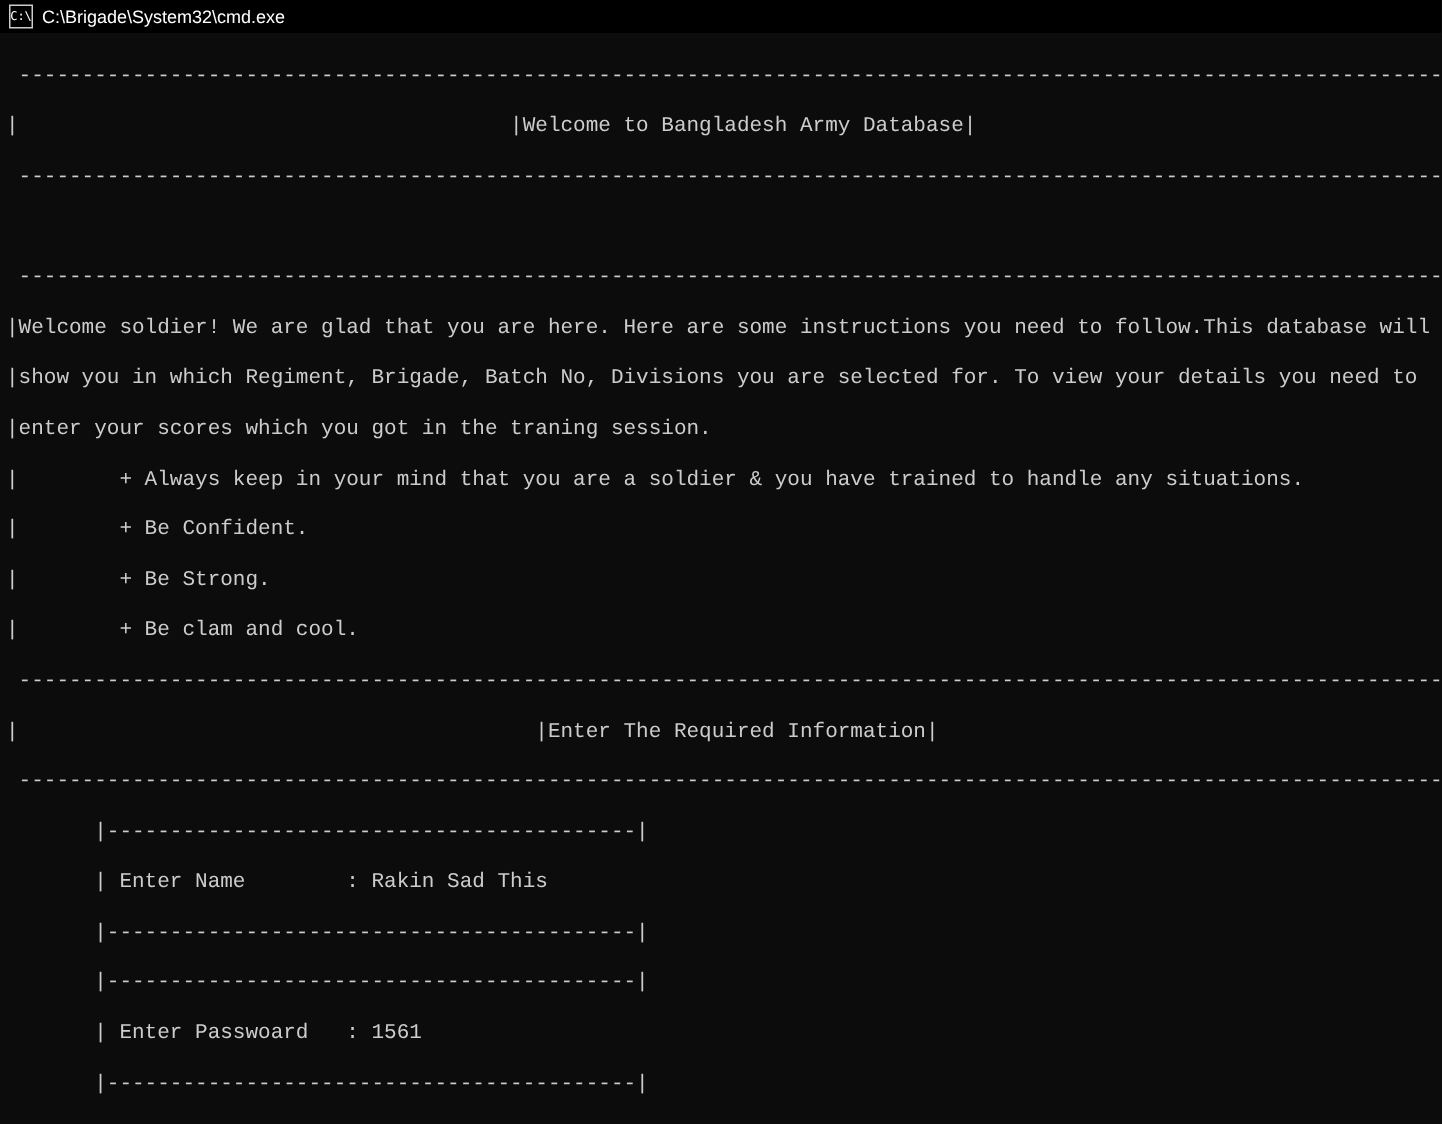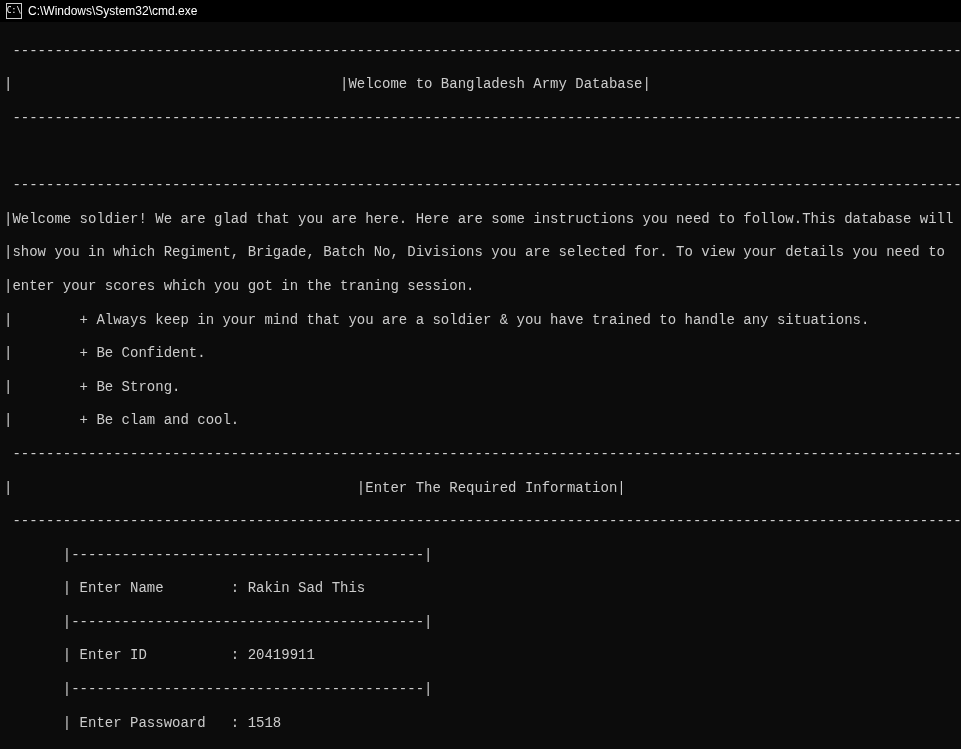--- a/index.html
+++ b/index.html
@@ -45,21 +45,21 @@
     }
     .line {
       white-space: pre;
     }
   </style>
 </head>
 <body>
 
 <div class="titlebar">
   <span class="titlebar-icon">C:\</span>
-  <span>C:\Windows\System32\cmd.exe</span>
+  <span>C:\Brigade\System32\cmd.exe</span>
 </div>
 
 <div class="terminal">
 <div class="line"> -----------------------------------------------------------------------------------------------------------------</div>
 <div class="line">|                                       |Welcome to Bangladesh Army Database|                                       |</div>
 <div class="line"> -----------------------------------------------------------------------------------------------------------------</div>
 <div class="line"> </div>
 <div class="line"> -----------------------------------------------------------------------------------------------------------------</div>
 <div class="line">|Welcome soldier! We are glad that you are here. Here are some instructions you need to follow.This database will |</div>
 <div class="line">|show you in which Regiment, Brigade, Batch No, Divisions you are selected for. To view your details you need to  |</div>
@@ -67,23 +67,22 @@
 <div class="line">|        + Always keep in your mind that you are a soldier &amp; you have trained to handle any situations.           |</div>
 <div class="line">|        + Be Confident.                                                                                           |</div>
 <div class="line">|        + Be Strong.                                                                                              |</div>
 <div class="line">|        + Be clam and cool.                                                                                       |</div>
 <div class="line"> -----------------------------------------------------------------------------------------------------------------</div>
 <div class="line">|                                         |Enter The Required Information|                                         |</div>
 <div class="line"> -----------------------------------------------------------------------------------------------------------------</div>
 <div class="line">       |------------------------------------------|</div>
 <div class="line">       | Enter Name        : Rakin Sad This</div>
 <div class="line">       |------------------------------------------|</div>
-<div class="line">       | Enter ID          : 20419911</div>
 <div class="line">       |------------------------------------------|</div>
-<div class="line">       | Enter Passwoard   : 1518</div>
+<div class="line">       | Enter Passwoard   : 1561</div>
 <div class="line">       |------------------------------------------|</div>
 
 
 
 
 
 
 
 
 

